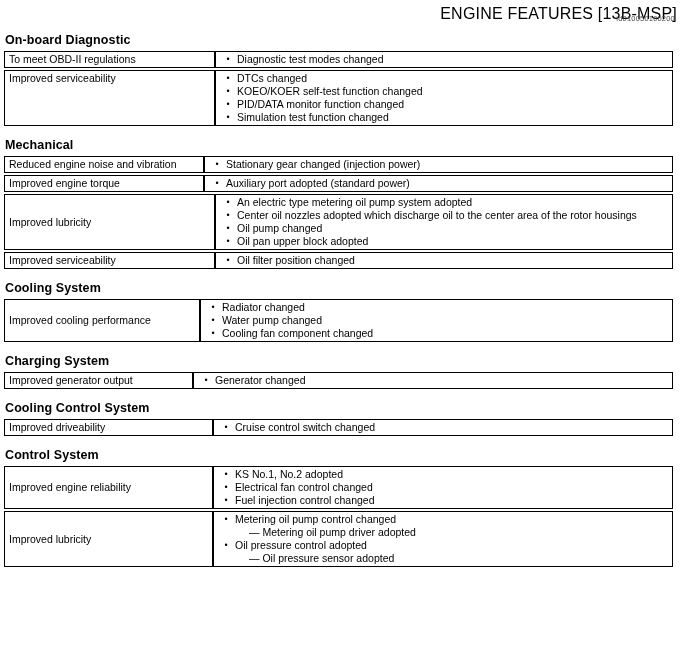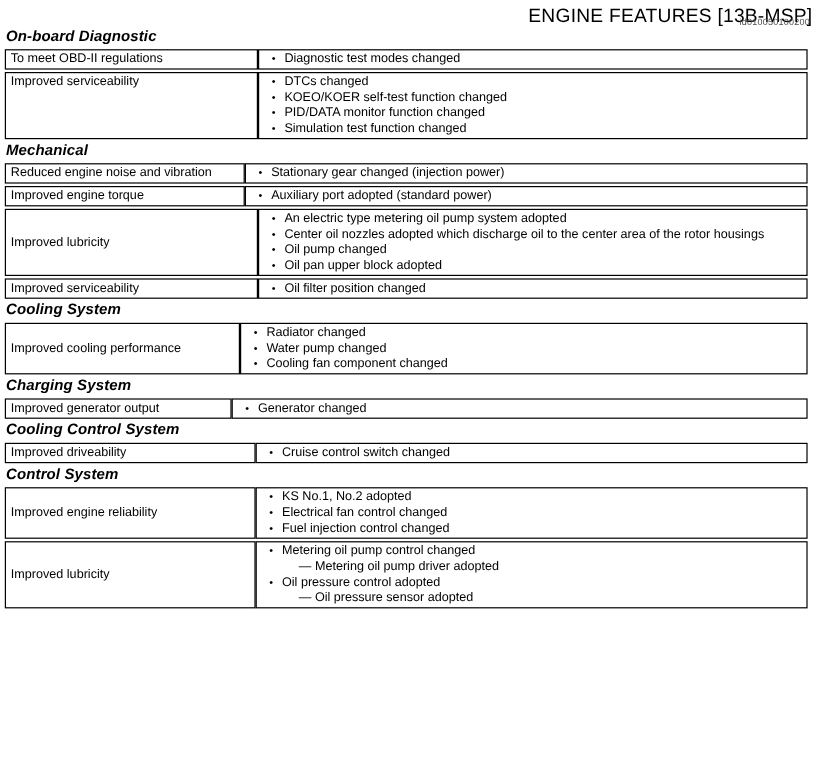--- a/index.html
+++ b/index.html
@@ -29,25 +29,24 @@
   }
   .doc-id {
     position: absolute;
     top: 14px;
     right: 6px;
     font-size: 7.5px;
     color: #4d4d4d;
     letter-spacing: 0.2px;
   }
   .section-heading {
-    margin: 0 0 4px 1px;
+    margin: 10px 0 4px 1px;
     font-size: 12.5px;
     font-weight: bold;
     letter-spacing: 0.1px;
-    font-style: italic;
   }
   table.features-table {
     border-collapse: separate;
     border-spacing: 0 2px;
     width: 669px;
     table-layout: fixed;
     margin-top: -2px;
   }
   table.features-table td {
     border: 1px solid #000;

